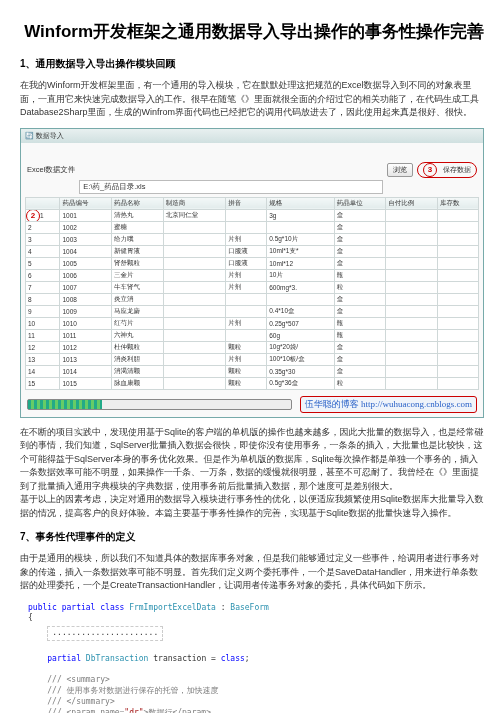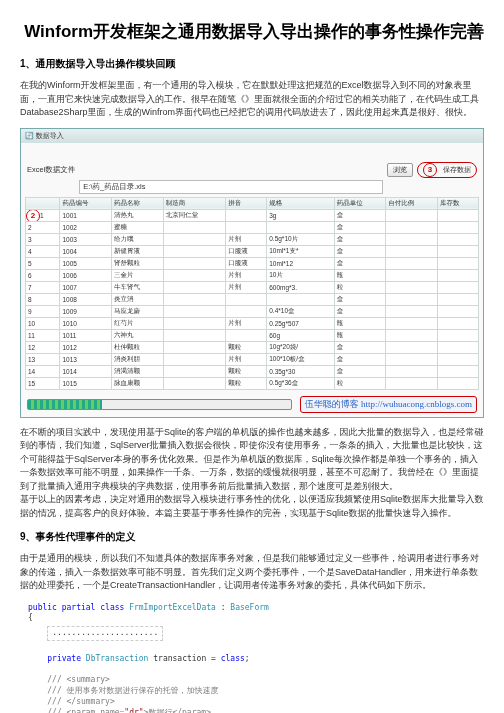--- a/index.html
+++ b/index.html
@@ -408,28 +408,28 @@
     <span class="watermark">
       <span>伍华聪的博客</span>
       <span style="color:#2a62c8">http://wuhuacong.cnblogs.com</span>
     </span>
   </div>
 </div>
 
 <p>在不断的项目实践中，发现使用基于Sqlite的客户端的单机版的操作也越来越多，因此大批量的数据导入，也是经常碰到的事情，我们知道，SqlServer批量插入数据会很快，即使你没有使用事务，一条条的插入，大批量也是比较快，这个可能得益于SqlServer本身的事务优化效果。但是作为单机版的数据库，Sqlite每次操作都是单独一个事务的，插入一条数据效率可能不明显，如果操作一千条、一万条，数据的缓慢就很明显，甚至不可忍耐了。我曾经在《》里面提到了批量插入通用字典模块的字典数据，使用事务前后批量插入数据，那个速度可是差别很大。</p>
 <p>基于以上的因素考虑，决定对通用的数据导入模块进行事务性的优化，以便适应我频繁使用Sqlite数据库大批量导入数据的情况，提高客户的良好体验。本篇主要基于事务性操作的完善，实现基于Sqlite数据的批量快速导入操作。</p>
 
-<h2>9、事务性代理事件的定义</h2>
+<h2>7、事务性代理事件的定义</h2>
 <p>由于是通用的模块，所以我们不知道具体的数据库事务对象，但是我们能够通过定义一些事件，给调用者进行事务对象的传递，插入一条数据效率可能不明显。首先我们定义两个委托事件，一个是SaveDataHandler，用来进行单条数据的处理委托，一个是CreateTransactionHandler，让调用者传递事务对象的委托，具体代码如下所示。</p>
 
 <pre class="code"><span class="kw">public partial class</span> <span class="cls" title="public partial class FrmImportExcelData : BaseForm">FrmImportExcelData</span> : <span class="cls">BaseForm</span>
 {
     <span class="ellips-box">......................</span>
 
-    <span class="kw">private</span> <span class="cls">DbTransaction</span> transaction = <span class="kw">class</span>;
+    <span class="kw">partial</span> <span class="cls">DbTransaction</span> transaction = <span class="kw">class</span>;
 
     <span class="cmx">/// &lt;summary&gt;</span>
     <span class="cmx">/// 使用事务对数据进行保存的托管，加快速度</span>
     <span class="cmx">/// &lt;/summary&gt;</span>
     <span class="cmx">/// &lt;param name=<span class="str">"dr"</span>&gt;数据行&lt;/param&gt;</span>
     <span class="cmx">/// &lt;param name=<span class="str">"trans"</span>&gt;事务对象&lt;/param&gt;</span>
     
      ( dr,  trans);
 
     

